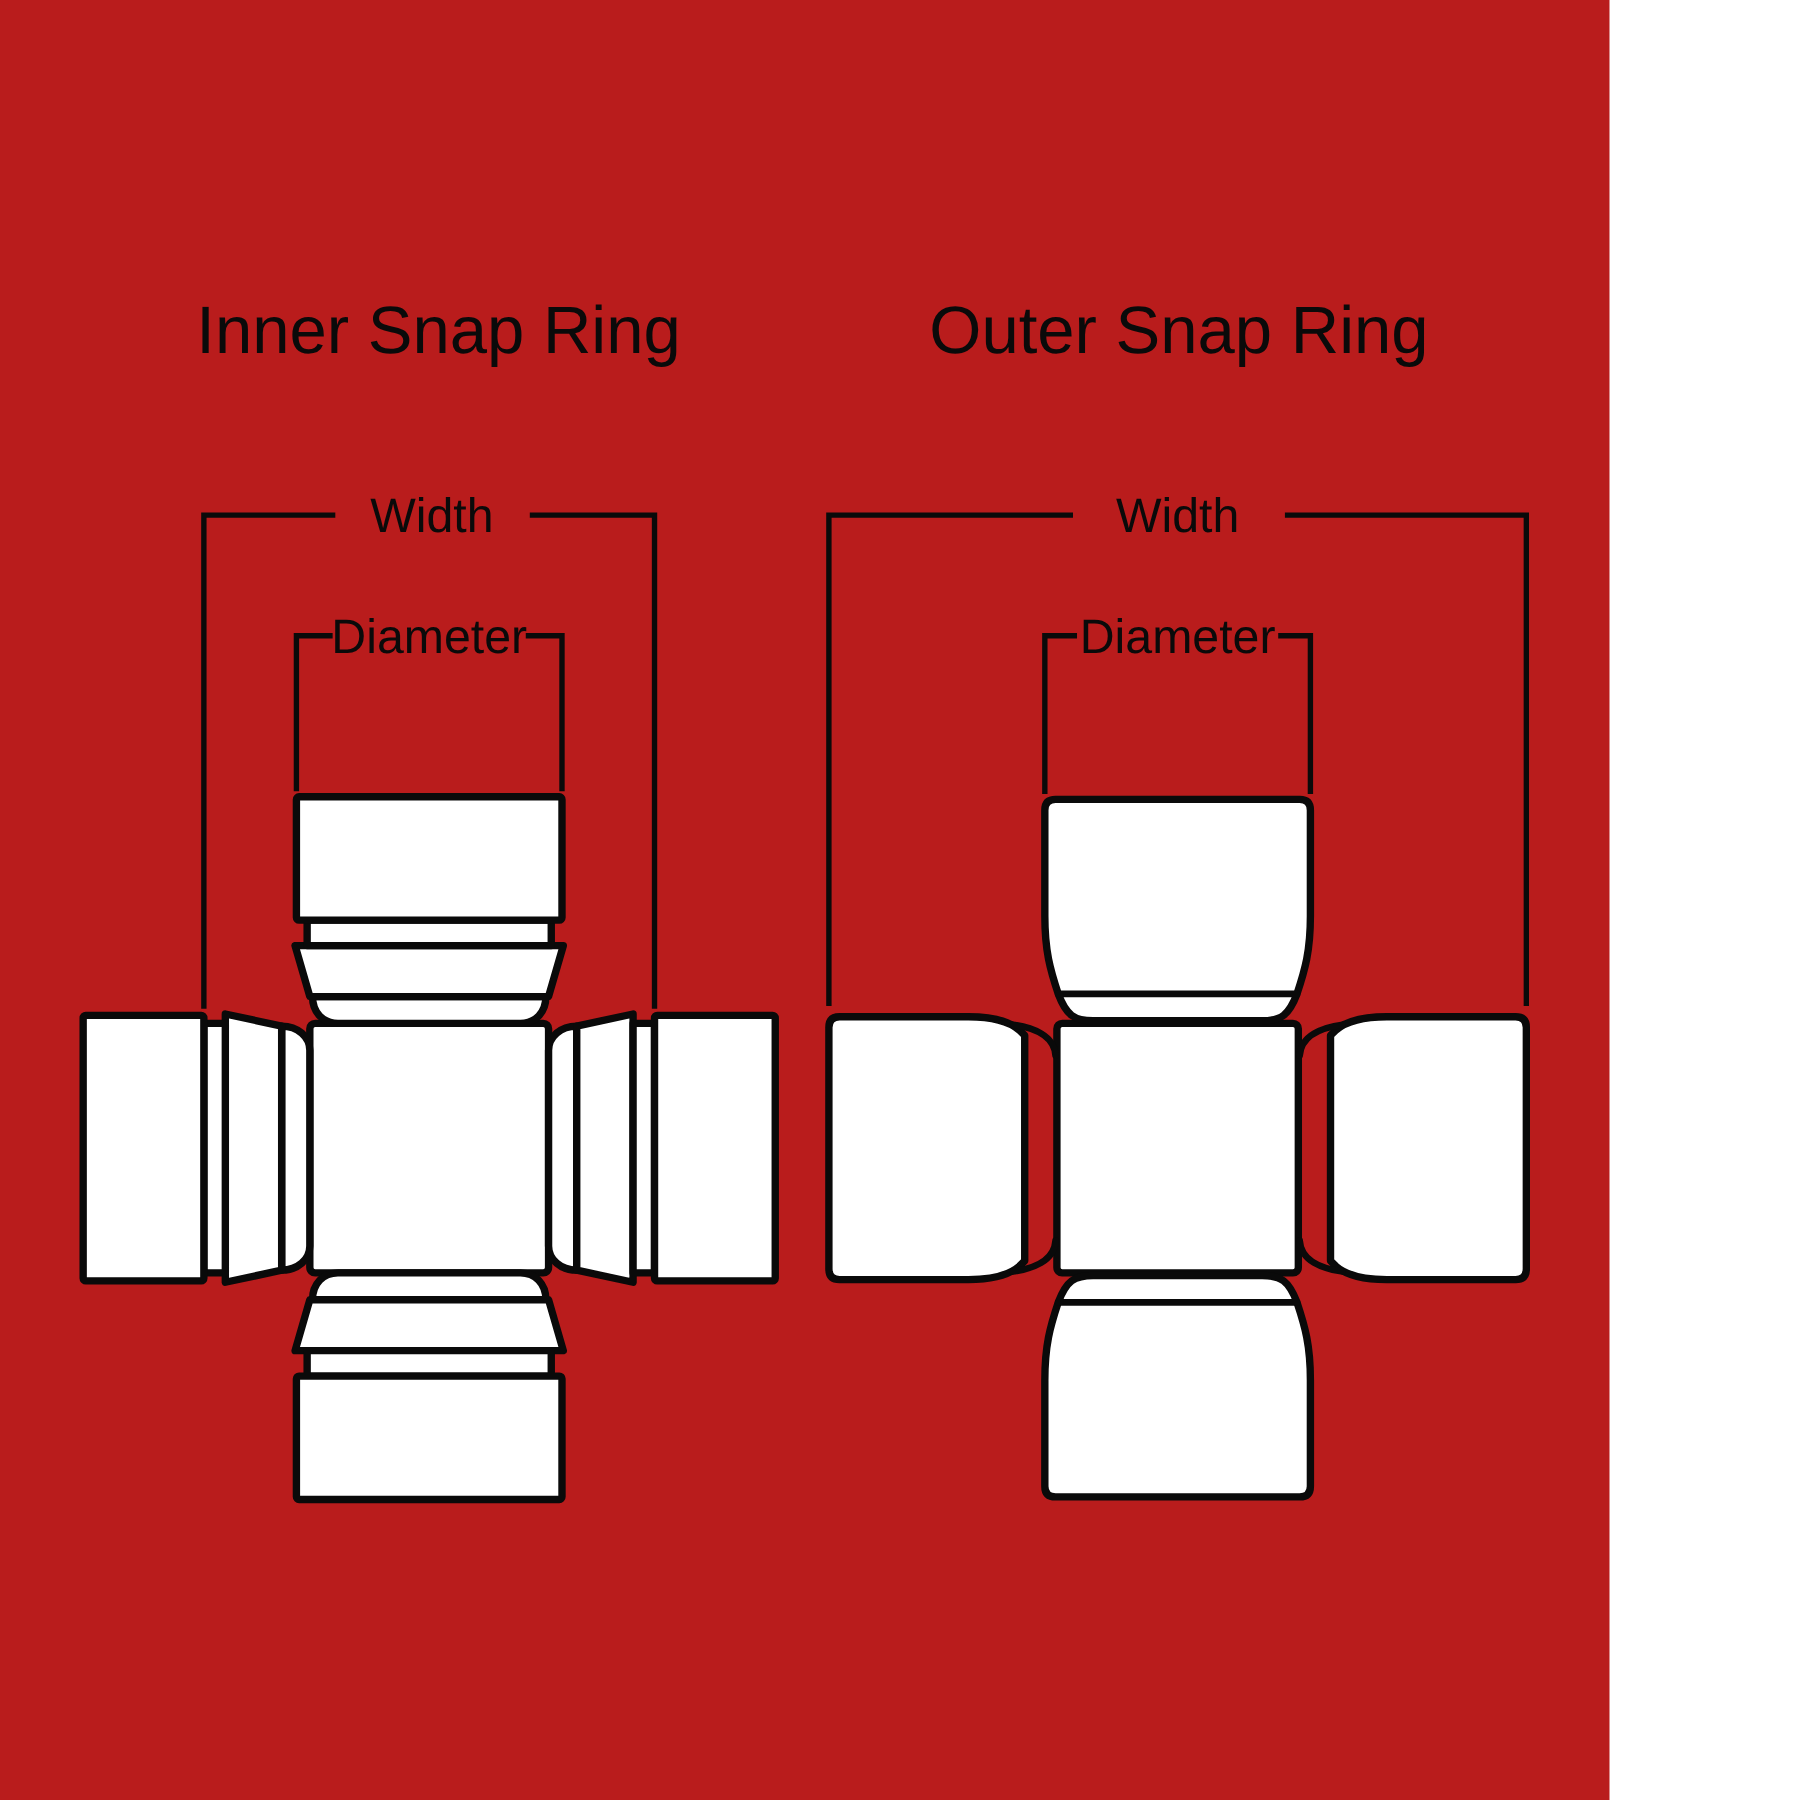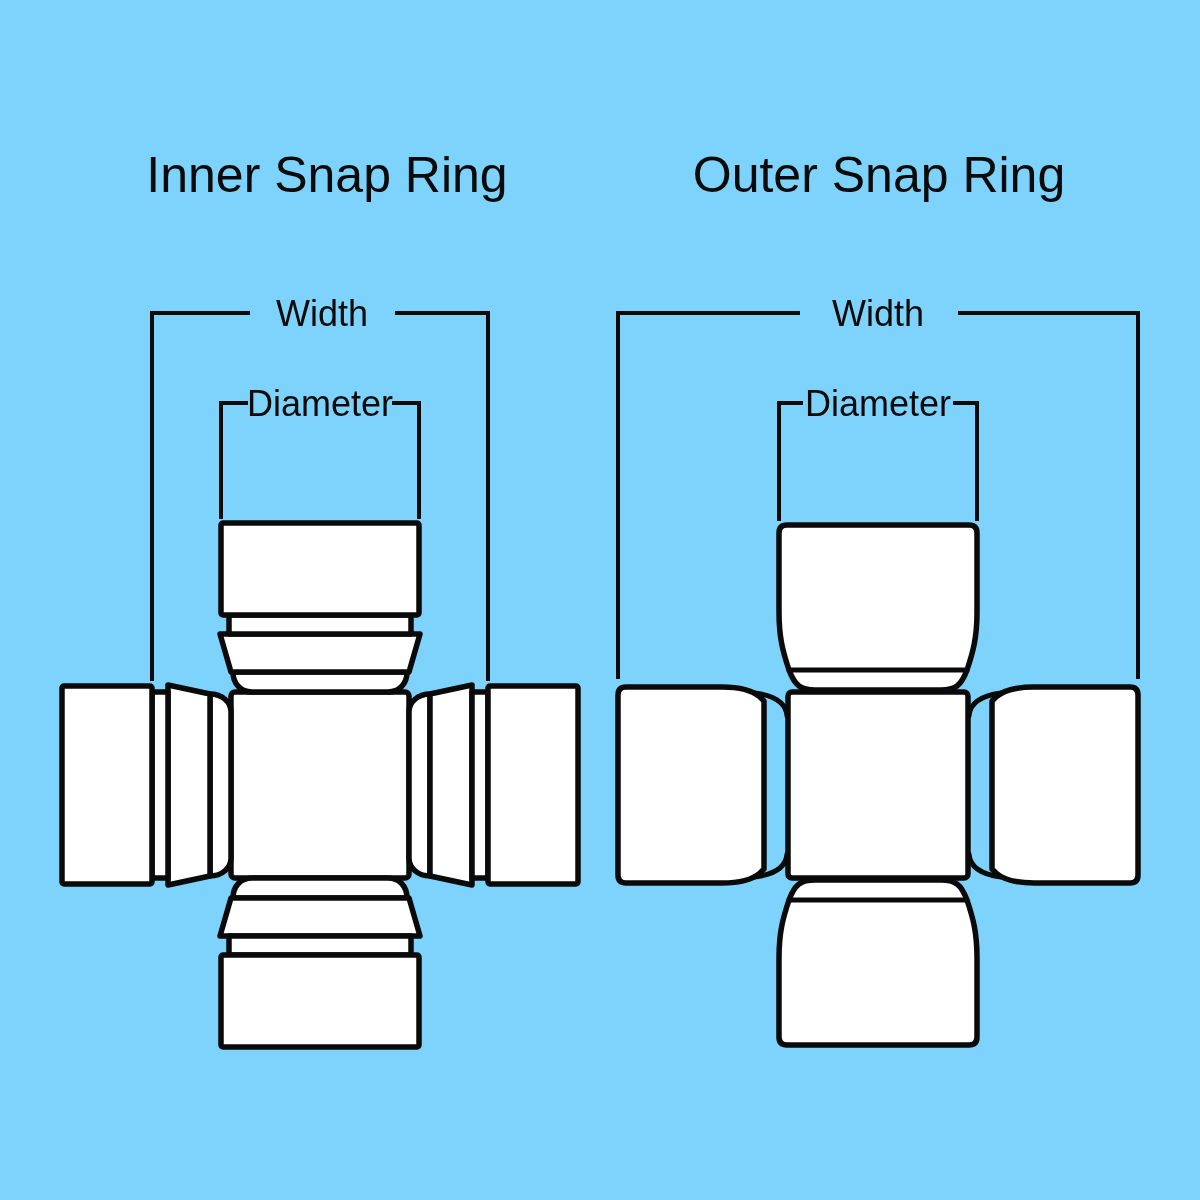--- a/index.html
+++ b/index.html
@@ -2,23 +2,23 @@
 <html><head>
 <meta charset="utf-8">
 <style>
   html, body {
     margin: 0;
     padding: 0;
     background: #ffffff;
   }
   .canvas {
     position: relative;
-    width: 1200px;
+    width: 1073px;
     height: 1200px;
-    background: #7dd3fc;
+    background: #b91c1c;
     overflow: hidden;
     font-family: "Liberation Sans", "DejaVu Sans", sans-serif;
   }
   .canvas svg {
     position: absolute;
     inset: 0;
     width: 100%;
     height: 100%;
   }
   .part {

